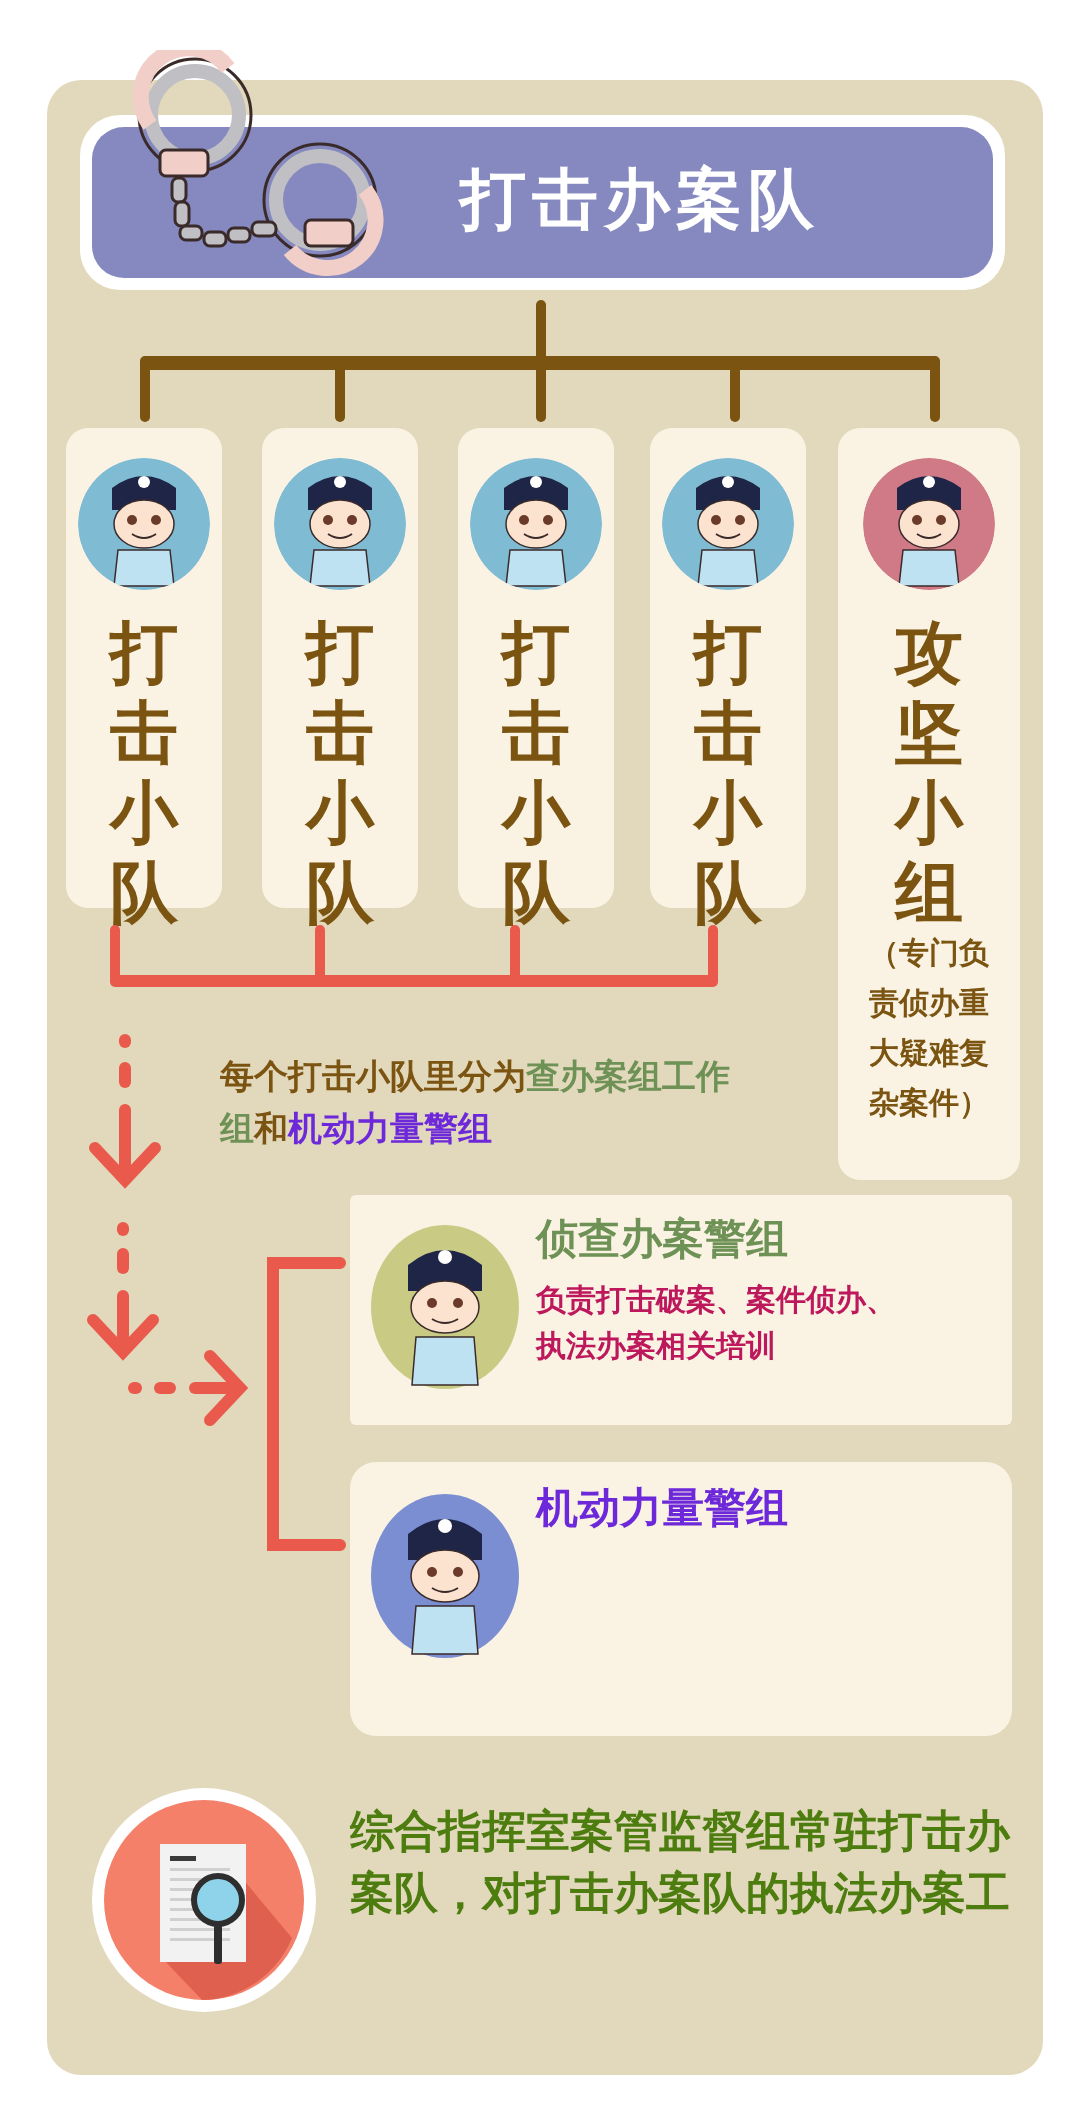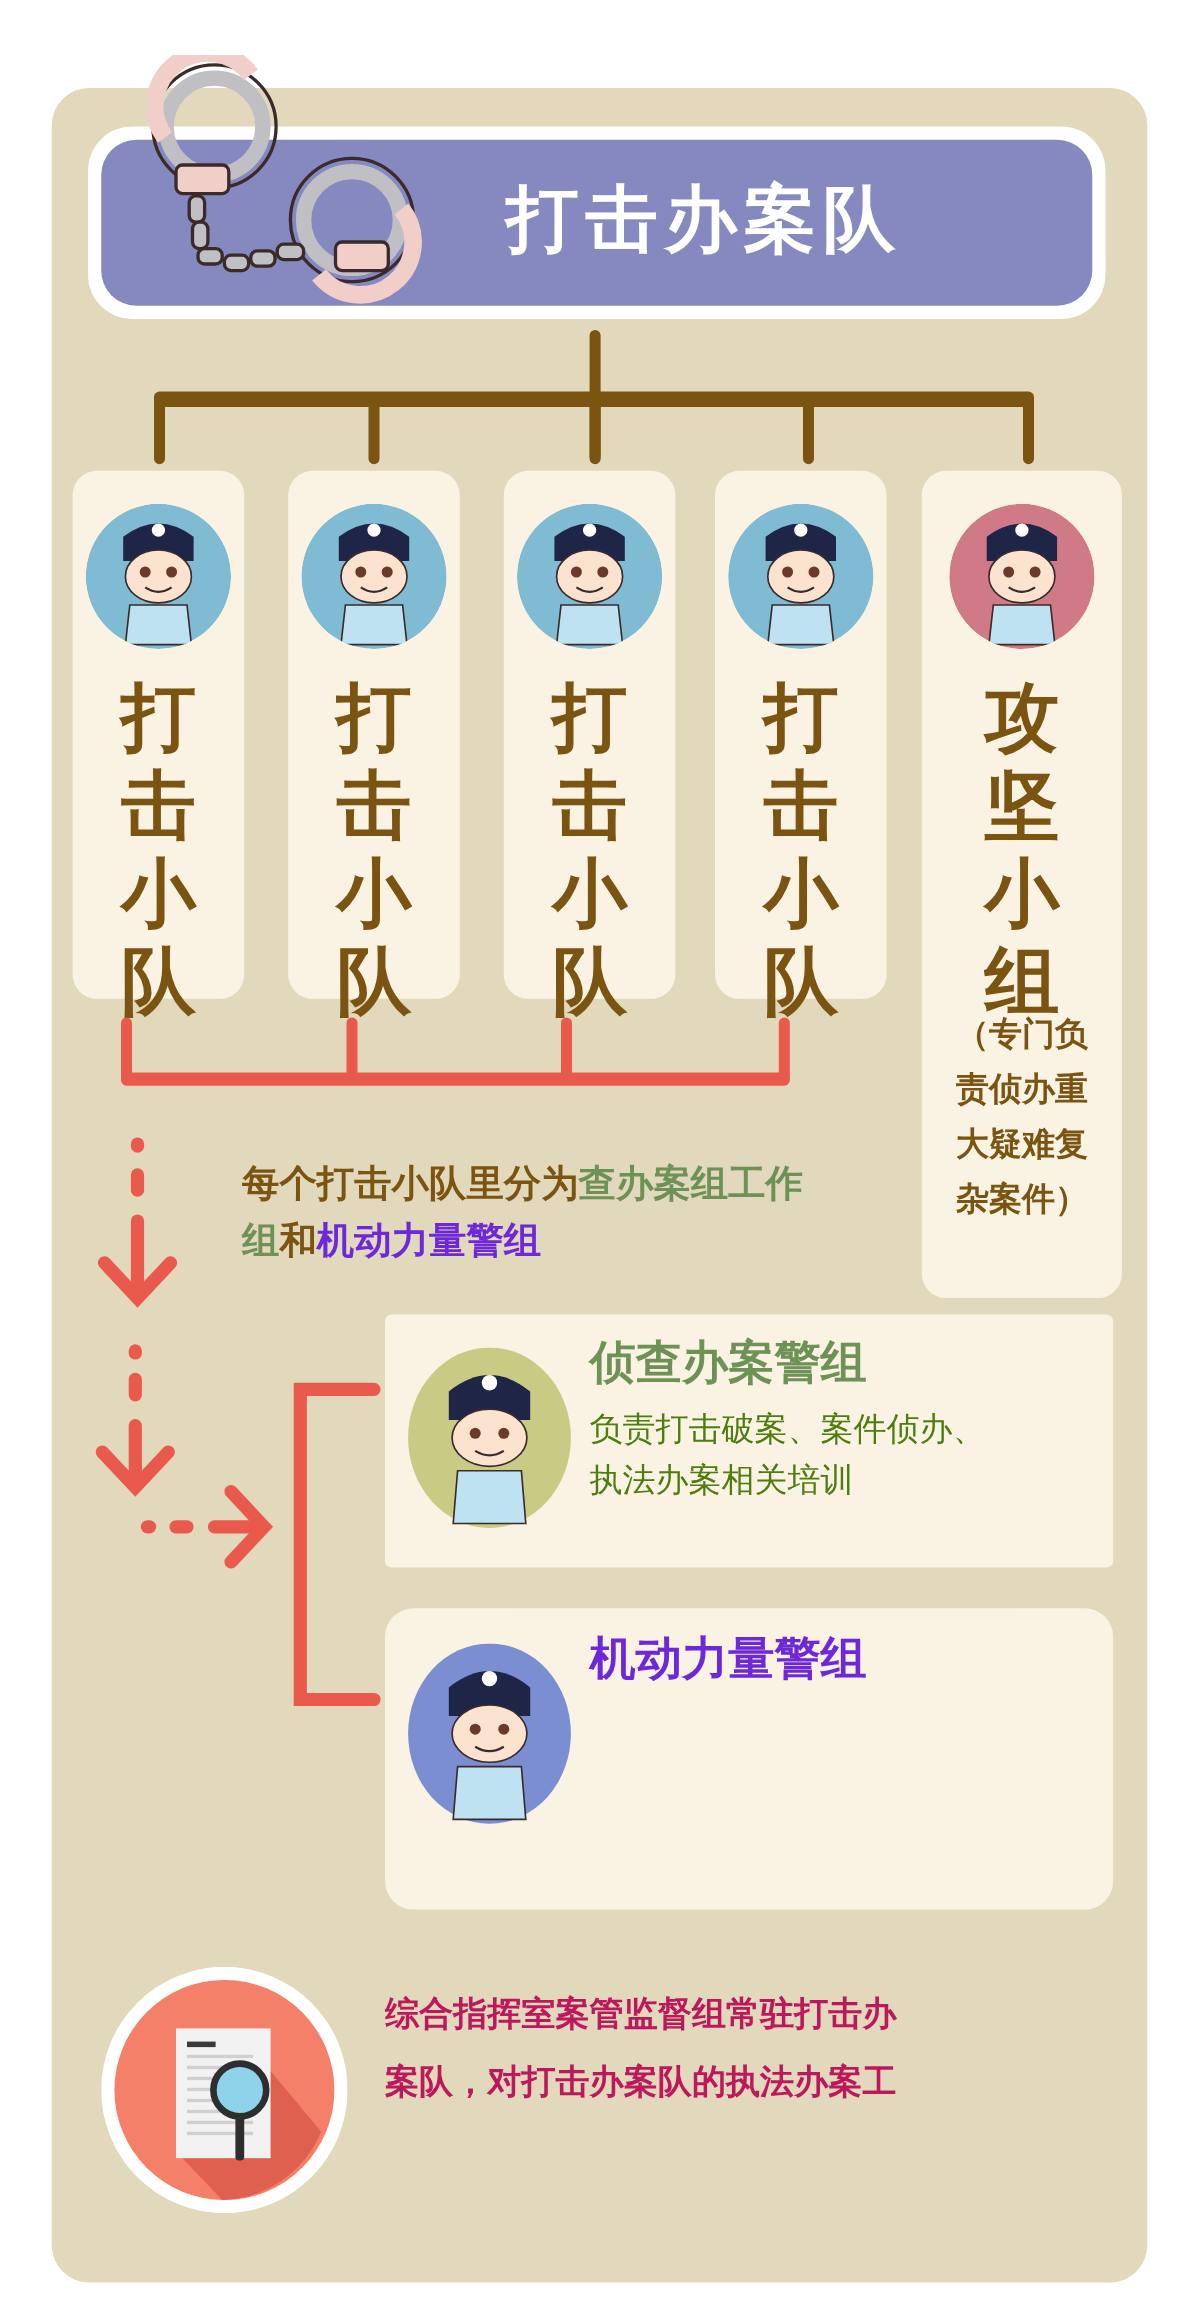--- a/index.html
+++ b/index.html
@@ -13,22 +13,22 @@
   .brown { background:#7A5410; }
   .card { background:#FAF3E3; border-radius:22px; }
   .avatar { border-radius:50%; overflow:hidden; }
   .vtext { font-weight:bold; color:#7A5410; font-size:68px; line-height:80px; text-align:center; width:100%; }
   .sub-note { font-weight:bold; color:#7A5410; font-size:30px; line-height:50px; text-align:center; width:100%; }
   .red { background:#E95A4C; }
   .line-text { font-weight:bold; font-size:34px; line-height:52px; color:#7A5410; }
   .green { color:#6E9155; }
   .blue { color:#6d28d9;text-align:center; }
   .group-title { font-weight:bold; font-size:42px; line-height:56px; }
-  .group-desc { font-weight:normal; font-size:30px; line-height:46px; color:#4d7c0f; }
-  .foot-text { font-weight:bold; font-size:31px; line-height:62px; color:#be185d; }
+  .group-desc { font-weight:bold; font-size:30px; line-height:46px; color:#be185d; }
+  .foot-text { font-weight:bold; font-size:44px; line-height:62px; color:#4d7c0f; }
 </style>
 </head>
 <body>
 
 <div class="abs panel"></div>
 
 <div class="abs title-wrap"></div>
 <div class="abs title-bar"></div>
 <div class="abs title-text">打击办案队</div>
 
@@ -145,21 +145,21 @@
       <circle cx="78" cy="62" r="5" fill="#6b3a2a"></circle>
     <path d="M54 76 Q66 84 78 76" stroke="#3a2a2a" stroke-width="2" fill="none"></path>
     <path d="M40 92 L92 92 L96 128 L36 128 Z" fill="#BFE2F2" stroke="#3a2a2a" stroke-width="1.5"></path>
   </svg>
   <div class="abs" style="left:0;top:185px;width:182px;">
     <div class="vtext">攻</div>
     <div class="vtext">坚</div>
     <div class="vtext">小</div>
     <div class="vtext">组</div>
   </div>
-  <div class="abs" style="left:0;top:488px;width:182px;">
+  <div class="abs" style="left:0;top:500px;width:182px;">
     <div class="sub-note">（专门负</div>
     <div class="sub-note">责侦办重</div>
     <div class="sub-note">大疑难复</div>
     <div class="sub-note">杂案件）</div>
   </div>
 </div>
 
 <div class="abs red" style="left:110px;top:925px;width:10px;height:60px;border-radius:5px;"></div>
 <div class="abs red" style="left:315px;top:925px;width:10px;height:60px;border-radius:5px;"></div>
 <div class="abs red" style="left:510px;top:925px;width:10px;height:60px;border-radius:5px;"></div>

